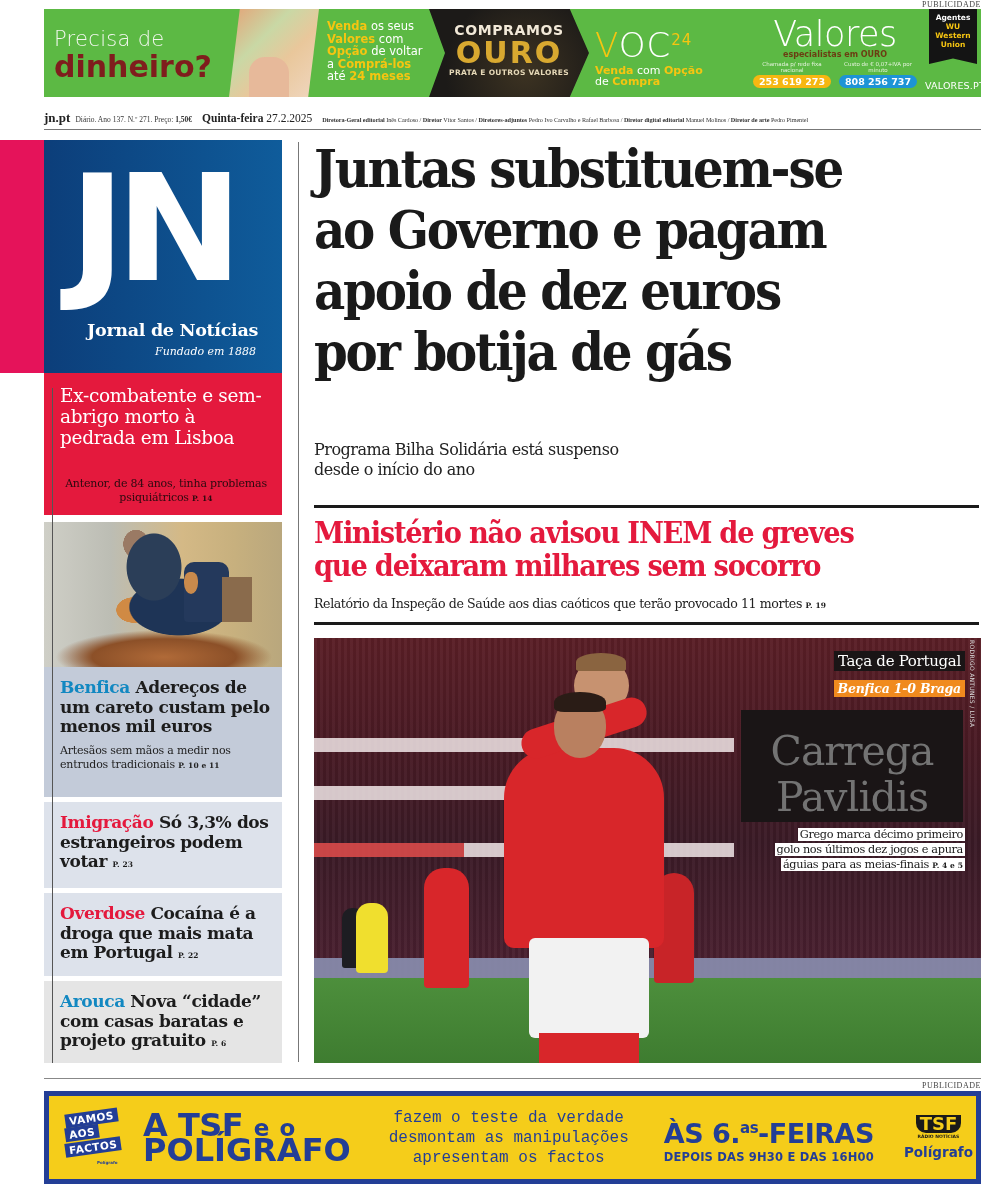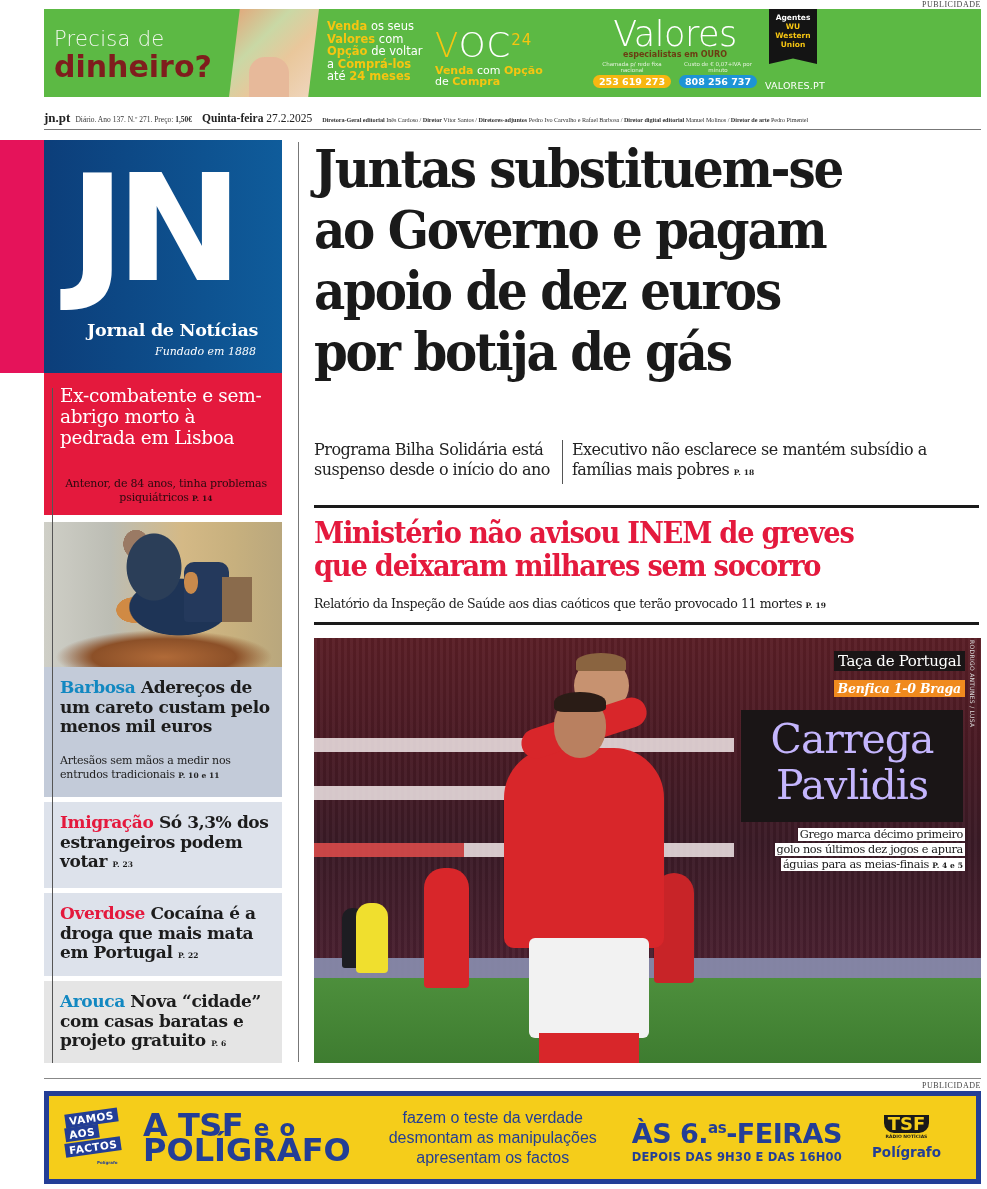--- a/index.html
+++ b/index.html
@@ -82,21 +82,21 @@
 
   .story-gray { position: absolute; left: 44px; width: 238px; padding: 11px 8px 0 16px; }
   .story-gray.carnaval { top: 667px; height: 130px; background: #c3cbd9; }
   .story-gray.g2 { top: 802px; height: 86px; background: #dde2eb; }
   .story-gray.g3 { top: 893px; height: 83px; background: #dde2eb; }
   .story-gray.g4 { top: 981px; height: 82px; background: #e5e5e5; }
   .story-gray .hl { font-family: "DejaVu Serif", serif; font-weight: 700; font-size: 17px; line-height: 19.5px; color: #1c1c1c; letter-spacing: -0.4px; }
   .story-gray .kicker { font-weight: 700; }
   .kick-blue { color: #1288c1; }
   .kick-red { color: #e4193d; }
-  .story-gray .sub { font-family: "DejaVu Serif", serif; font-size: 11px; line-height: 14px; color: #222; margin-top: 17px; letter-spacing: -0.2px; }
+  .story-gray .sub { font-family: "DejaVu Serif", serif; font-size: 11px; line-height: 14px; color: #222; margin-top: 7px; letter-spacing: -0.2px; }
 
   .col-divider { position: absolute; left: 298px; top: 142px; width: 1px; height: 920px; background: #777; }
 
   
   .main-hl { position: absolute; left: 314px; top: 138px; width: 670px; font-family: "DejaVu Serif", serif; font-weight: 700; font-size: 52px; line-height: 61px; color: #1a1a1a; letter-spacing: -2.4px; transform: scaleX(0.93); transform-origin: left top; white-space: nowrap; }
   .deck-row { position: absolute; left: 314px; top: 440px; width: 665px; height: 44px; display: flex; }
   .deck { font-family: "DejaVu Serif", serif; font-size: 16px; line-height: 20px; color: #222; letter-spacing: -0.5px; }
   .deck.left { width: 330px; }
   .deck.right { padding-left: 9px; border-left: 1px solid #555; }
   .rule-thick { position: absolute; left: 314px; width: 665px; height: 3px; background: #1a1a1a; }
@@ -127,39 +127,39 @@
   .main-photo .arm { position:absolute; left: 205px; top: 75px; width: 130px; height: 30px; background: #d8262a; transform: rotate(-18deg); border-radius: 15px; }
   .main-photo .other-red { position:absolute; left: 110px; top: 230px; width: 45px; height: 120px; background: #d8262a; border-radius: 20px 20px 4px 4px; }
   .main-photo .other-red2 { position:absolute; left: 340px; top: 235px; width: 40px; height: 110px; background: #c82428; border-radius: 20px 20px 4px 4px; }
   .main-photo .yellow { position:absolute; left: 42px; top: 265px; width: 32px; height: 70px; background: #f0df2e; border-radius: 14px 14px 4px 4px; }
   .main-photo .ref { position:absolute; left: 28px; top: 270px; width: 22px; height: 60px; background: #1d1d22; border-radius: 10px 10px 3px 3px; }
 
   .photo-credit { position: absolute; left: 969px; top: 640px; writing-mode: vertical-rl; font-family: "DejaVu Sans", sans-serif; font-size: 6px; color: #ddd; letter-spacing: 0.3px; z-index: 5; }
 
   .kicker-box { position: absolute; right: 22px; top: 651px; background: #1a1516; color: #fff; font-family: "DejaVu Serif", serif; font-size: 15px; padding: 1px 4px; letter-spacing: -0.3px; z-index: 4; }
   .score-box { position: absolute; right: 22px; top: 680px; background: #f08a1e; color: #fff; font-family: "DejaVu Serif", serif; font-style: italic; font-weight: 700; font-size: 12.5px; padding: 1px 4px; letter-spacing: -0.2px; z-index: 4; }
-  .photo-title { position: absolute; left: 741px; top: 710px; width: 222px; height: 112px; background: #1a1516; color: #c4b5fd; font-family: "DejaVu Serif", serif; font-size: 41px; line-height: 46px; text-align: center; padding-top: 6px; letter-spacing: -1px; z-index: 4; }
+  .photo-title { position: absolute; left: 741px; top: 710px; width: 222px; height: 112px; background: #1a1516; color: #737373; font-family: "DejaVu Serif", serif; font-size: 41px; line-height: 46px; text-align: center; padding-top: 18px; letter-spacing: -1px; z-index: 4; }
   .photo-sub { position: absolute; right: 22px; top: 827px; width: 220px; text-align: right; font-family: "DejaVu Serif", serif; font-size: 11.3px; line-height: 15px; color: #1a1a1a; z-index: 4; letter-spacing: -0.35px; }
   .photo-sub span.line { background: #fff; padding: 0 2px; box-decoration-break: clone; -webkit-box-decoration-break: clone; }
 
   .rule-bottom { position: absolute; left: 44px; top: 1078px; width: 937px; height: 1px; background: #888; }
 
   
   .bottom-ad { position: absolute; left: 44px; top: 1091px; width: 937px; height: 93px; background: #f5cd1a; border: 5px solid #233e96; display: flex; align-items: center; }
   .ba-badge { margin-left: 14px; width: 58px; height: 62px; position: relative; }
   .ba-badge .tag { position: absolute; background: #233e96; color: #fff; font-family: "DejaVu Sans", sans-serif; font-weight: 900; font-size: 10.5px; letter-spacing: 0.5px; padding: 1px 4px; line-height: 12px; transform: rotate(-8deg); }
   .ba-badge .t1 { left: 2px; top: 4px; }
   .ba-badge .t2 { left: 2px; top: 19px; }
   .ba-badge .t3 { left: 2px; top: 33px; }
   .ba-badge .tiny { position:absolute; left: 34px; top: 53px; font-size: 4px; font-family: "DejaVu Sans", sans-serif; color:#233e96; font-weight:700; }
   .ba-title { margin-left: 22px; font-family: "DejaVu Sans", sans-serif; font-weight: 900; color: #233e96; line-height: 22px; letter-spacing: -0.5px; }
   .ba-title .r1 { font-size: 32px; }
   .ba-title .r1 small { font-size: 23px; letter-spacing: 1px; }
   .ba-title .r2 { font-size: 32px; letter-spacing: 0px; }
-  .ba-mid { margin-left: 38px; text-align: center; font-family: Liberation Sans, sans-serif; font-size: 16px; line-height: 20px; color: #233e96; }
+  .ba-mid { margin-left: 38px; text-align: center; font-family: Liberation Mono, monospace; font-size: 16px; line-height: 20px; color: #233e96; }
   .ba-right { margin-left: 35px; font-family: "DejaVu Sans", sans-serif; color: #233e96; }
   .ba-right .big { font-size: 27px; font-weight: 900; letter-spacing: -0.5px; line-height: 32px; }
   .ba-right .big sup { font-size: 15px; vertical-align: 10px; }
   .ba-right .small { font-size: 11.5px; font-weight: 700; letter-spacing: 0.2px; }
   .ba-logos { margin-left: 30px; text-align: center; font-family: "DejaVu Sans", sans-serif; color: #233e96; }
   .ba-logos .tsf { font-size: 18px; font-weight: 900; background: #1a1a1a; color: #f5cd1a; padding: 0 4px; line-height: 18px; display: inline-block; border-radius: 0 0 10px 10px; }
   .ba-logos .tsfsub { font-size: 4.5px; color: #1a1a1a; font-weight: 700; }
   .ba-logos .poli { font-size: 13.5px; font-weight: 700; color: #233e96; margin-top: 5px; }
 </style>
 </head>
@@ -172,20 +172,25 @@
     <div class="l2">dinheiro?</div>
   </div>
   <div class="ad-seg ad-money"></div>
   <div class="ad-seg ad2">
     <div><b>Venda</b><span> os seus</span></div>
     <div><b>Valores</b><span> com</span></div>
     <div><b>Opção</b><span> de voltar</span></div>
     <div><span>a </span><b>Comprá-los</b></div>
     <div><span>até </span><b>24 meses</b></div>
   </div>
+  <div class="ad-seg ad3">
+    <div class="c1">COMPRAMOS</div>
+    <div class="c2">OURO</div>
+    <div class="c3">PRATA E OUTROS VALORES</div>
+  </div>
   <div class="ad-seg ad4">
     <div class="voc"><span class="v">V</span><span>O</span>C<sup>24</sup></div>
     <div class="sub"><b>Venda</b><span> com </span><b>Opção</b></div>
     <div class="sub" style="margin-top:0"><span>de </span><b>Compra</b></div>
   </div>
   <div class="ad-seg ad5">
     <div class="val">Valores</div>
     <div class="esp">especialistas em OURO</div>
     <div class="tiny">
       <span style="width:70px">Chamada p/ rede fixa nacional</span>
@@ -233,21 +238,21 @@
   <div class="sub"><span>Antenor, de 84 anos, tinha problemas psiquiátricos</span> <span class="pref">P. 14</span></div>
 </div>
 
 <div class="photo-carnaval">
   <div class="sofa-arm"></div>
   <div class="shelf"></div>
   <div class="mask"></div>
 </div>
 
 <div class="story-gray carnaval">
-  <div class="hl"><span class="kicker kick-blue">Barbosa</span><span> Adereços de um careto custam pelo menos mil euros</span></div>
+  <div class="hl"><span class="kicker kick-blue">Benfica</span><span> Adereços de um careto custam pelo menos mil euros</span></div>
   <div class="sub"><span>Artesãos sem mãos a medir nos entrudos tradicionais</span> <span class="pref">P. 10 e 11</span></div>
 </div>
 
 <div class="story-gray g2">
   <div class="hl"><span class="kicker kick-red">Imigração</span><span> Só 3,3% dos estrangeiros podem votar</span> <span class="pref">P. 23</span></div>
 </div>
 <div class="story-gray g3">
   <div class="hl"><span class="kicker kick-red">Overdose</span><span> Cocaína é a droga que mais mata em Portugal</span> <span class="pref">P. 22</span></div>
 </div>
 <div class="story-gray g4">
@@ -258,21 +263,20 @@
 
 <div class="main-hl">
   <div>Juntas substituem-se</div>
   <div>ao Governo e pagam</div>
   <div>apoio de dez euros</div>
   <div>por botija de gás</div>
 </div>
 
 <div class="deck-row">
   <div class="deck left">Programa Bilha Solidária está suspenso desde o início do ano</div>
-  <div class="deck right"><span>Executivo não esclarece se mantém subsídio a famílias mais pobres</span> <span class="pref">P. 18</span></div>
 </div>
 
 <div class="rule-thick" style="top:505px;"></div>
 
 <div class="second-hl">
   <div>Ministério não avisou INEM de greves</div>
   <div>que deixaram milhares sem socorro</div>
 </div>
 <div class="second-sub"><span>Relatório da Inspeção de Saúde aos dias caóticos que terão provocado 11 mortes</span> <span class="pref">P. 19</span></div>
 

